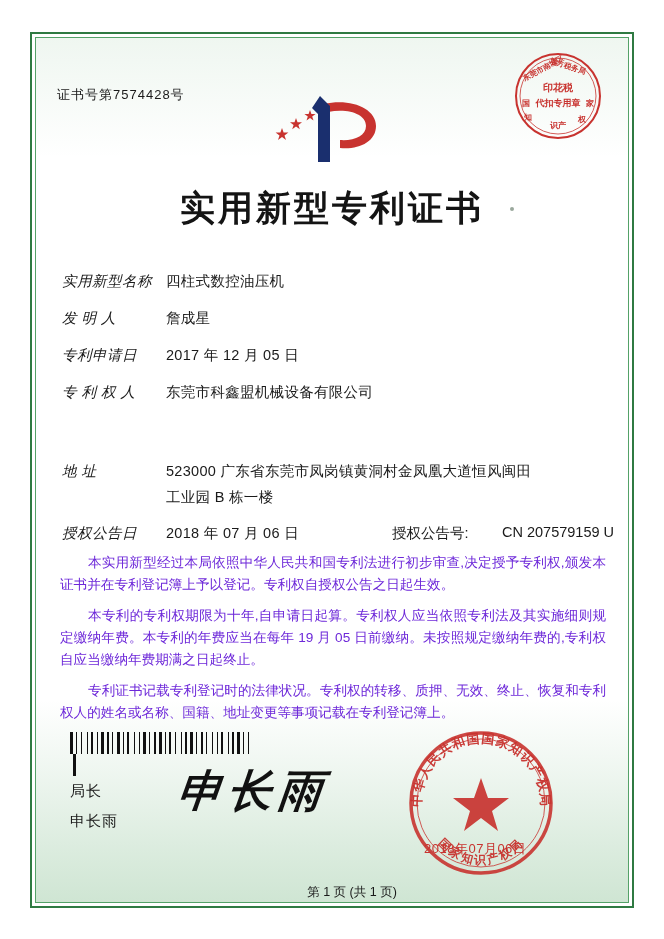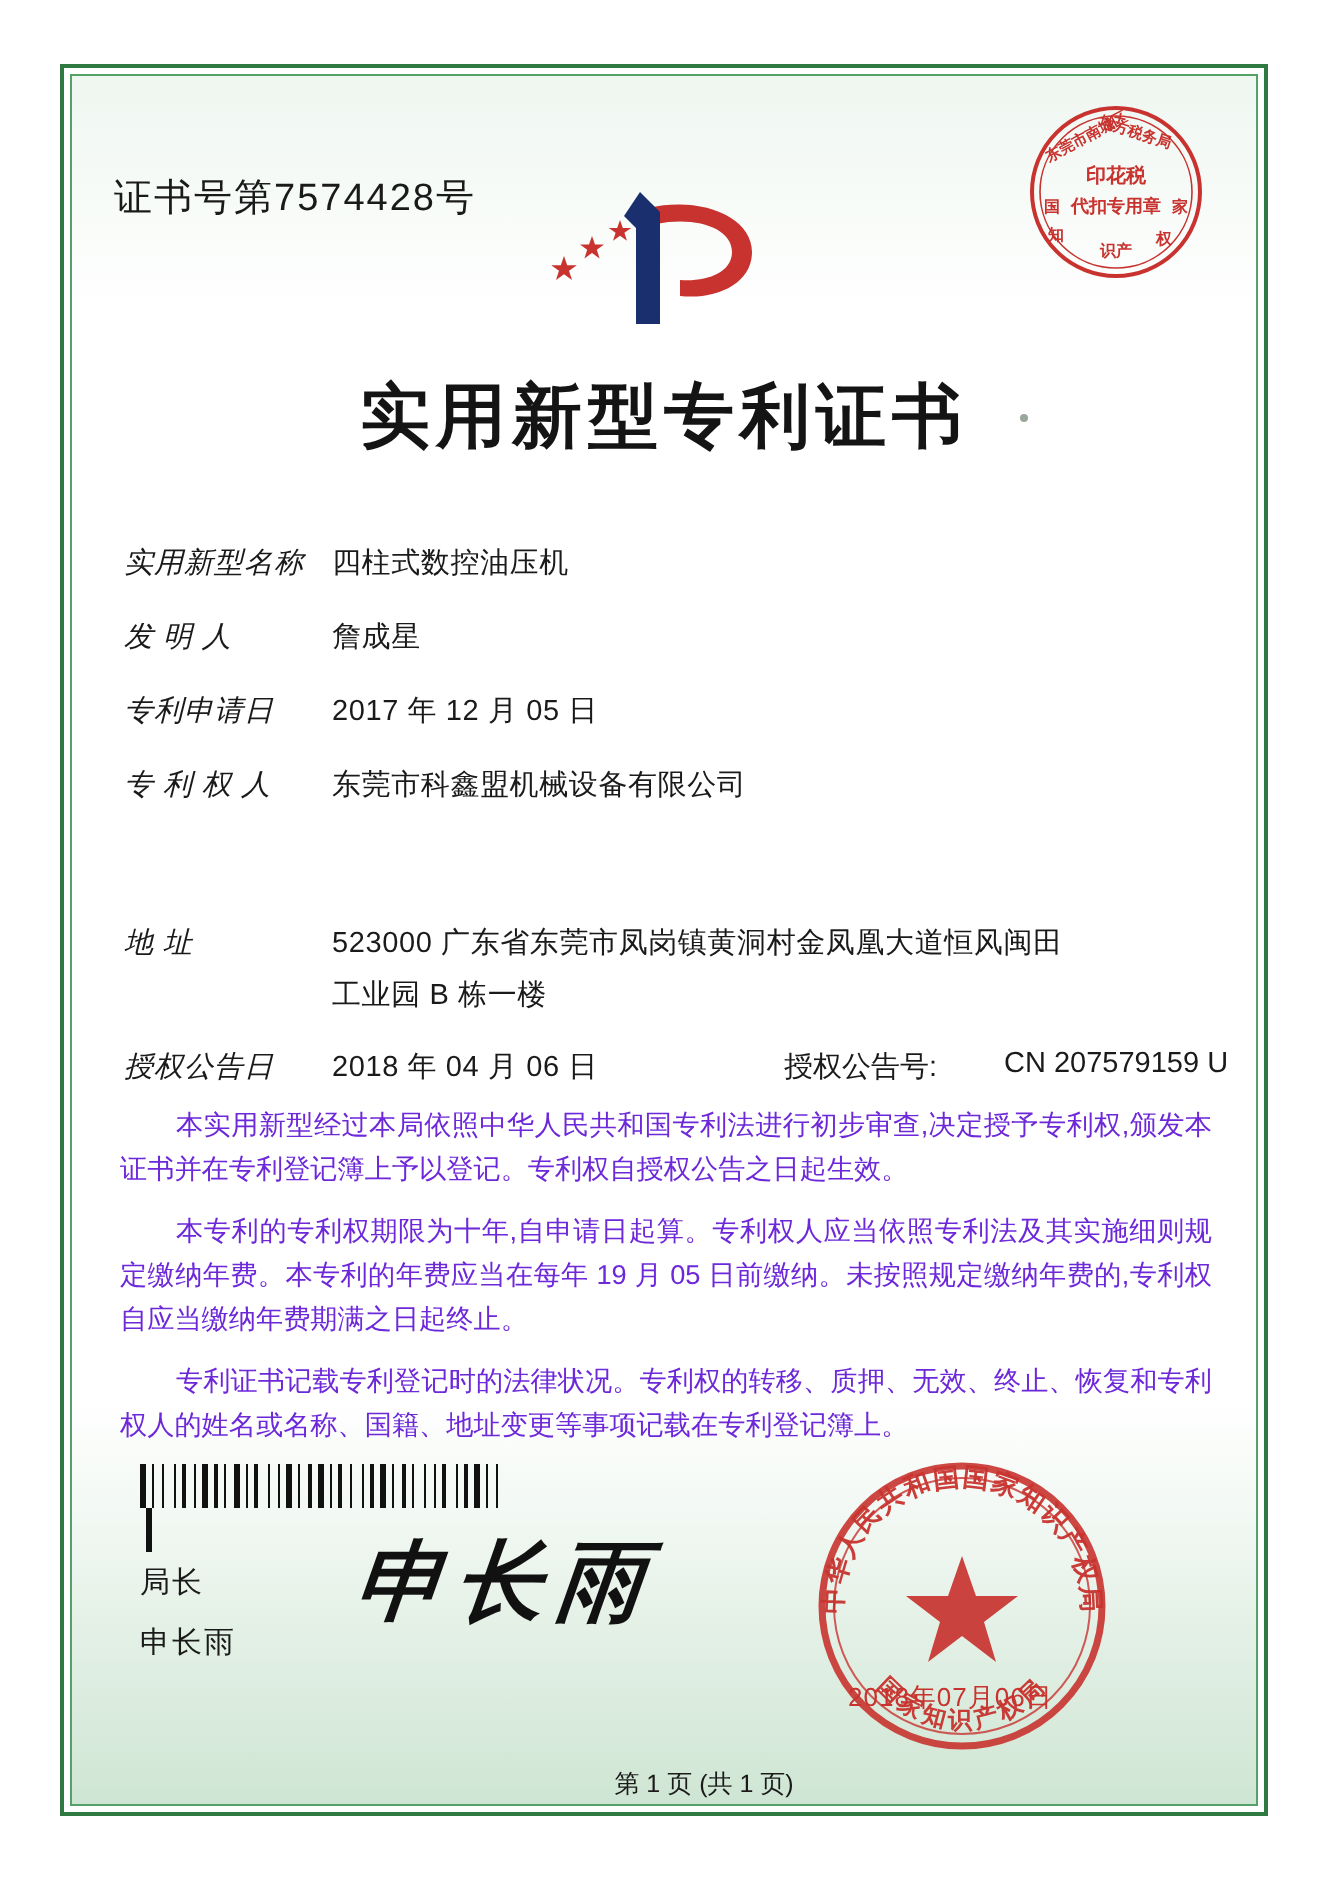--- a/index.html
+++ b/index.html
@@ -57,21 +57,21 @@
     height: 120px;
     background: linear-gradient(to bottom, rgba(96,170,110,0.10) 0%, rgba(96,170,110,0.00) 100%);
     pointer-events: none;
   }
 
   
   .cert-no {
     position: absolute;
     left: 57px;
     top: 86px;
-    font-size: 19px;
+    font-size: 13px;
     letter-spacing: 1px;
     color: #1a1a1a;
   }
 
   
   .logo {
     position: absolute;
     left: 272px;
     top: 88px;
     width: 110px;
@@ -317,21 +317,21 @@
       <span class="lbl">专 利 权 人</span>
       <span class="val">东莞市科鑫盟机械设备有限公司</span>
     </div>
     <div class="row row-addr">
       <span class="lbl">地 址</span>
       <span class="val">523000  广东省东莞市凤岗镇黄洞村金凤凰大道恒风闽田</span>
       <span class="val2">工业园 B 栋一楼</span>
     </div>
     <div class="row">
       <span class="lbl">授权公告日</span>
-      <span class="val">2018 年 04 月 06 日</span>
+      <span class="val">2018 年 07 月 06 日</span>
       <span class="right-lbl">授权公告号:</span>
       <span class="right-val">CN 207579159 U</span>
     </div>
   </div>
 
   <div class="paras">
     <p>本实用新型经过本局依照中华人民共和国专利法进行初步审查,决定授予专利权,颁发本证书并在专利登记簿上予以登记。专利权自授权公告之日起生效。</p>
     <p>本专利的专利权期限为十年,自申请日起算。专利权人应当依照专利法及其实施细则规定缴纳年费。本专利的年费应当在每年 19 月 05 日前缴纳。未按照规定缴纳年费的,专利权自应当缴纳年费期满之日起终止。</p>
     <p>专利证书记载专利登记时的法律状况。专利权的转移、质押、无效、终止、恢复和专利权人的姓名或名称、国籍、地址变更等事项记载在专利登记簿上。</p>
   </div>

